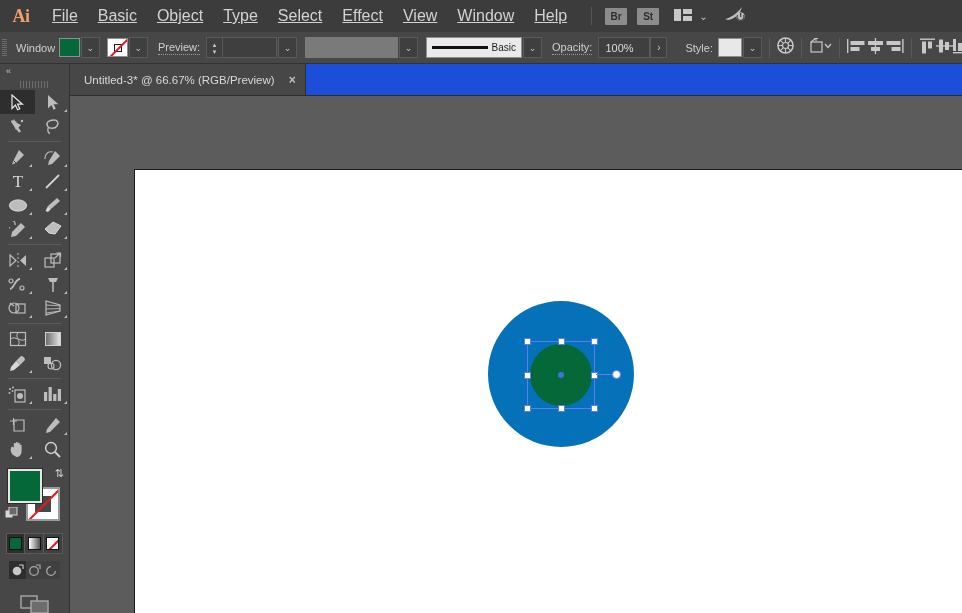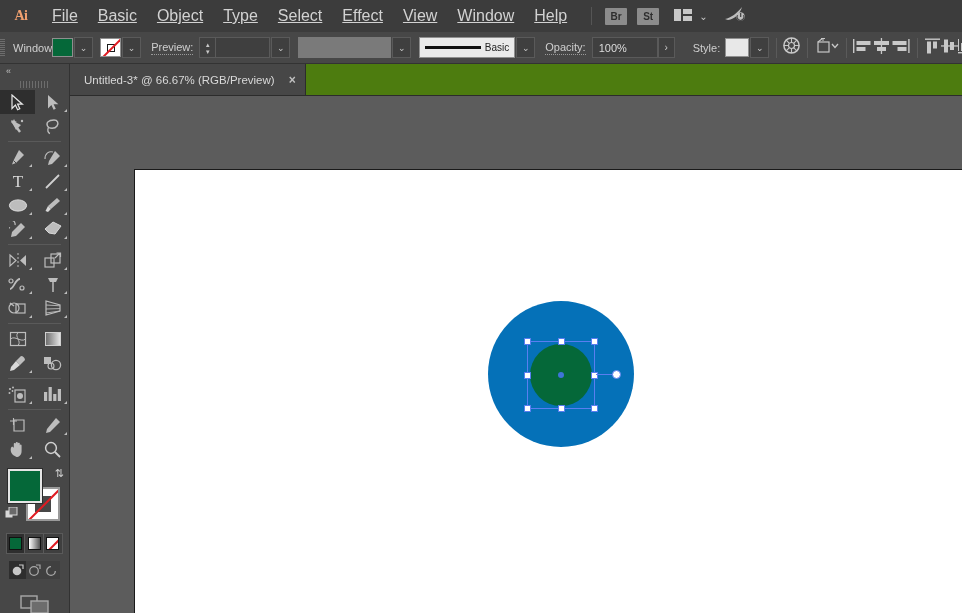--- a/index.html
+++ b/index.html
@@ -14,21 +14,21 @@
 
   
   .menubar {
     position: absolute; left: 0; top: 0; width: 962px; height: 32px;
     background: #3c3c3c;
     display: flex; align-items: center;
   }
   .ai-logo {
     width: 42px; height: 32px;
     display: flex; align-items: center; justify-content: center;
-    color: #f0a070; font-size: 14px; font-weight: bold;
+    color: #f0a070; font-size: 18px; font-weight: bold;
     font-family: "Liberation Serif", serif;
     letter-spacing: -0.5px;
   }
   .menu-item {
     padding: 0 10px; height: 32px; line-height: 32px;
     color: #d2d2d2; font-size: 16px; cursor: default;
     white-space: nowrap;
     text-decoration: underline;
   }
   .mb-sep {
@@ -103,21 +103,21 @@
   .expand-btn {
     width:17px; height:21px; background:#3f3f3f; border:1px solid #5a5a5a;
     display:flex;align-items:center;justify-content:center;
     color:#c8c8c8; font-size:10px; cursor:pointer;
   }
   .icon-btn { width:24px;height:24px;display:flex;align-items:center;justify-content:center;cursor:pointer;}
 
   
   .tabbar {
     position:absolute; left:70px; top:64px; width:892px; height:32px;
-    background:#4d7c0f; border-bottom:1px solid #2c2c2c;
+    background:#1d4ed8; border-bottom:1px solid #2c2c2c;
     display:flex; align-items:flex-end;
   }
   .doc-tab {
     height:31px; background:#474747;
     display:flex; align-items:center; padding:0 9px 0 14px; gap:14px;
     border-right:1px solid #2c2c2c; cursor:pointer;
   }
   .doc-tab .title { color:#d8d8d8; font-size:11.5px; white-space:nowrap;}
   .doc-tab .close { color:#c0c0c0; font-size:12px; font-weight:bold; cursor:pointer;}
 
@@ -314,21 +314,21 @@
     <div style="display:flex;align-items:center;margin-left:8px;">
       <div class="brushdef">
         <span class="line"></span>
         <span class="nm">Basic</span>
       </div>
       <div class="chev-btn">⌄</div>
     </div>
 
     <div class="cb-label dotted" style="margin-left:10px;">Opacity:</div>
     <div style="display:flex;align-items:center;margin-left:6px;">
-      <div class="field" style="width:66px;">100%</div>
+      <div class="field" style="width:52px;">100%</div>
       <div class="expand-btn">›</div>
     </div>
 
     <div class="cb-label" style="margin-left:18px;">Style:</div>
     <div style="display:flex;align-items:center;margin-left:5px;">
       <div class="swatch-style"></div>
       <div class="chev-btn">⌄</div>
     </div>
 
     <div class="cb-sep"></div>

